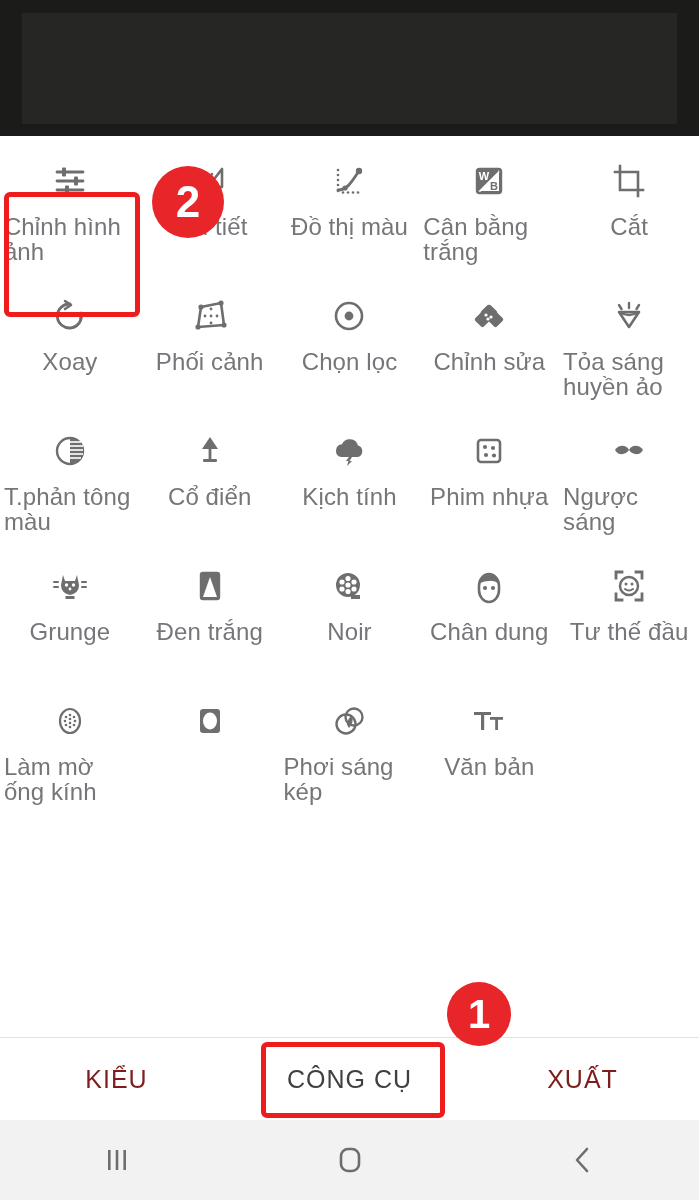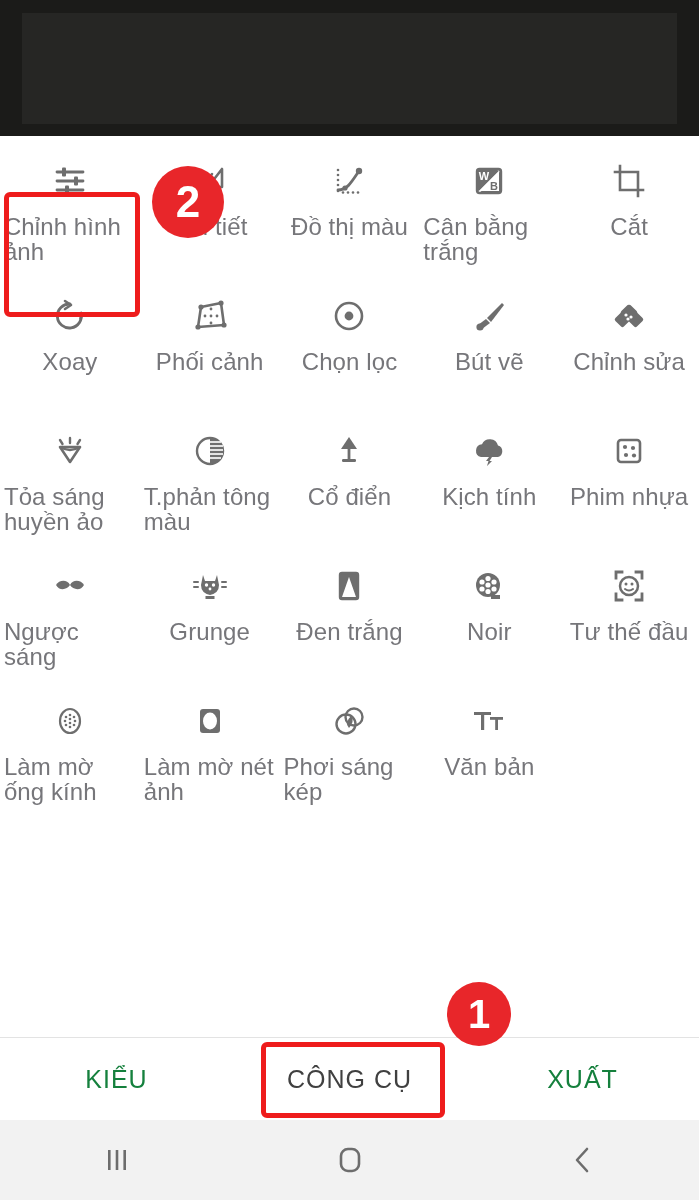--- a/index.html
+++ b/index.html
@@ -59,21 +59,21 @@
   }
   .tabbar{
     position:absolute;left:0;top:1038px;width:699px;height:82px;
     background:#ffffff;
     display:flex;align-items:center;
   }
   .tab{
     flex:1;text-align:center;
     font-size:25px;
     letter-spacing:1px;
-    color:#15803d;
+    color:#7f1d1d;
   }
   .tab.active{color:#404040;}
 
   
   .navbar{
     position:absolute;left:0;top:1120px;width:699px;height:80px;
     background:#f2f2f2;
     display:flex;align-items:center;
   }
   .navbtn{flex:1;display:flex;align-items:center;justify-content:center;color:#6d6d6d;}
@@ -213,30 +213,20 @@
           <svg width="40" height="40" viewBox="0 0 40 40">
       <circle cx="20" cy="20" r="13" fill="none" stroke="#6e6e6e" stroke-width="2.6"></circle>
       <circle cx="20" cy="20" r="4.4" fill="#6e6e6e"></circle>
     </svg>
         </div>
         <div class="lbl">Chọn lọc</div>
       </div>
       <div class="cell">
         <div class="ico">
           <svg width="40" height="40" viewBox="0 0 40 40">
-      <path d="M33 7 L18 22 L22 26 L35 9 Z" fill="#6e6e6e"></path>
-      <path d="M17 23 L21 27 L13 33 L9 29 Z" fill="#6e6e6e"></path>
-      <circle cx="11" cy="31" r="3.6" fill="#6e6e6e"></circle>
-    </svg>
-        </div>
-        <div class="lbl">Bút vẽ</div>
-      </div>
-      <div class="cell">
-        <div class="ico">
-          <svg width="40" height="40" viewBox="0 0 40 40">
       <g fill="#6e6e6e">
         <rect x="6" y="14" width="22" height="12" rx="2" transform="rotate(-45 17 20)"></rect>
         <rect x="12" y="14" width="22" height="12" rx="2" transform="rotate(45 23 20)"></rect>
       </g>
       <g fill="#fff">
         <circle cx="17" cy="19" r="1.6"></circle>
               <circle cx="22" cy="21" r="1.6"></circle>
         <circle cx="19" cy="23" r="1.6"></circle>
       </g>
           </svg>
@@ -355,20 +345,31 @@
               <circle cx="19" cy="25.5" r="2.6"></circle>
         <circle cx="13" cy="16" r="2.6"></circle>
               <circle cx="25" cy="16" r="2.6"></circle>
         <circle cx="13" cy="23" r="2.6"></circle>
               <circle cx="25" cy="23" r="2.6"></circle>
       </g>
       <path d="M22 29 L31 29 L31 33 L22 33 Z" fill="#6e6e6e"></path>
     </svg>
         </div>
         <div class="lbl">Noir</div>
+      </div>
+      <div class="cell">
+        <div class="ico">
+          <svg width="40" height="40" viewBox="0 0 40 40">
+      <path d="M10 20 A10 12 0 0 1 30 20 L30 24 A10 12 0 0 1 10 24 Z" fill="none" stroke="#6e6e6e" stroke-width="2.6"></path>
+      <path d="M10 18 Q12 9 20 9 Q28 9 30 18 Q25 14 20 15 Q14 15 10 18 Z" fill="#6e6e6e"></path>
+      <circle cx="16" cy="22" r="2.1" fill="#6e6e6e"></circle>
+      <circle cx="24" cy="22" r="2.1" fill="#6e6e6e"></circle>
+    </svg>
+        </div>
+        <div class="lbl">Chân dung</div>
       </div>
       <div class="cell">
         <div class="ico">
           <svg width="40" height="40" viewBox="0 0 40 40">
       <g stroke="#6e6e6e" stroke-width="2.8" fill="none" stroke-linecap="square">
         <polyline points="13,6 7,6 7,12"></polyline>
               <polyline points="27,6 33,6 33,12"></polyline>
         <polyline points="13,34 7,34 7,28"></polyline>
               <polyline points="27,34 33,34 33,28"></polyline>
       </g>
@@ -400,21 +401,20 @@
         </div>
         <div class="lbl">Làm mờ ống kính</div>
       </div>
       <div class="cell">
         <div class="ico">
           <svg width="40" height="40" viewBox="0 0 40 40">
       <rect x="10" y="8" width="20" height="24" rx="3" fill="#6e6e6e"></rect>
       <ellipse cx="20" cy="20" rx="7" ry="8.5" fill="#fff"></ellipse>
     </svg>
         </div>
-        <div class="lbl">Làm mờ nét ảnh</div>
       </div>
       <div class="cell">
         <div class="ico">
           <svg width="40" height="40" viewBox="0 0 40 40">
       <circle cx="25" cy="16" r="8.5" fill="none" stroke="#6e6e6e" stroke-width="2.4"></circle>
       <circle cx="17" cy="23" r="9.5" fill="none" stroke="#6e6e6e" stroke-width="2.4"></circle>
       <path d="M22 15 Q26 20 20 27 Q15 22 22 15 Z" fill="#6e6e6e"></path>
     </svg>
         </div>
         <div class="lbl">Phơi sáng kép</div>

